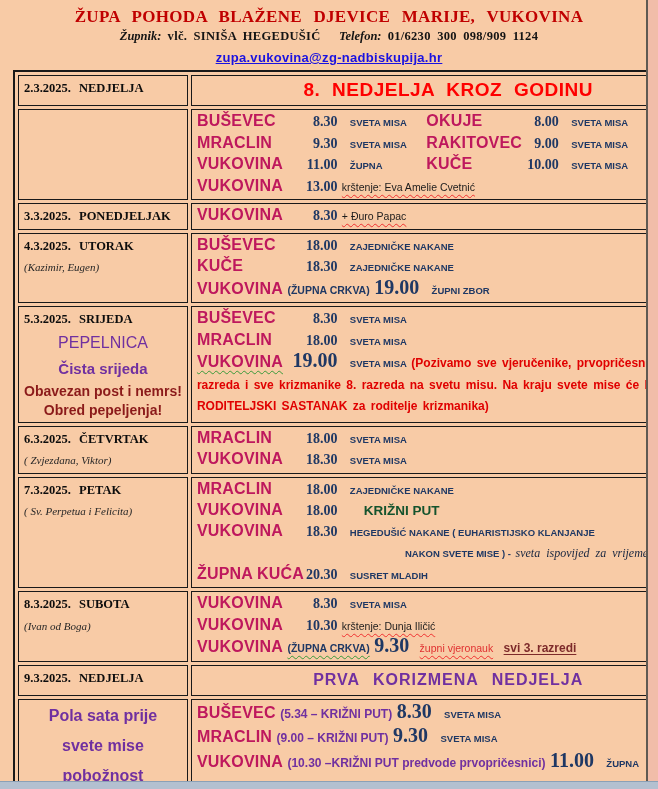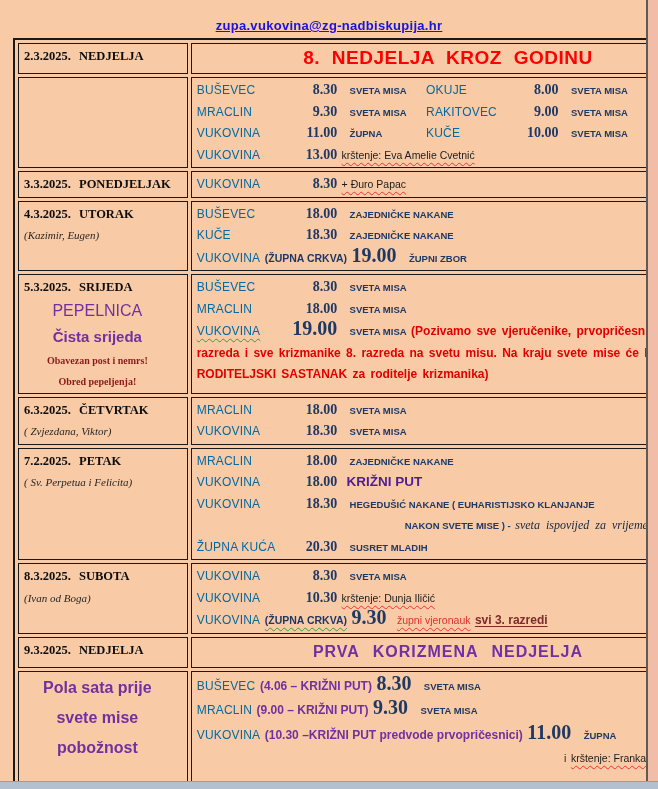--- a/index.html
+++ b/index.html
@@ -3,72 +3,79 @@
 <meta charset="utf-8">
 <style>
   html,body{margin:0;padding:0}
   body{width:658px;height:789px;background:#f8cba6;font-family:"Liberation Sans",sans-serif;position:relative;overflow:hidden}
   .page{position:absolute;inset:0}
   
   .title{text-align:center;padding-top:7px;font-family:"Liberation Serif",serif;font-weight:bold;font-size:17px;color:#c00000;word-spacing:7px;letter-spacing:.3px}
   .sub{text-align:center;font-family:"Liberation Serif",serif;font-size:12.5px;color:#141414;margin-top:2px;word-spacing:3px}
   .sub .bi{font-style:italic;font-weight:bold}
   .sub .b{font-weight:bold;letter-spacing:.3px}
-  .email-line{text-align:center;margin-top:16px}
+  .email-line{text-align:center;margin-top:4px}
   .email-line a{color:#1a12e0;font-weight:bold;font-size:13px;text-decoration:underline;letter-spacing:.3px}
   
   table.sched{border-collapse:separate;border-spacing:3px;margin:4px 0 0 13px;width:633px;border:2px solid #191919}
-  td{border:1.4px solid #191919;vertical-align:top;padding:1px 16px 2px 5px}
+  td{border:1.4px solid #191919;vertical-align:top;padding:1px 5px 2px 5px}
   td.l{width:146px}
   td.r{}
   .line{line-height:19.5px;white-space:nowrap}
   .lh21 .line{line-height:21.5px}
   .ctr{text-align:center}
   .rightal{text-align:right;padding-right:4px}
   .ind{margin-left:200px}
   .just{word-spacing:6px}
   
   .date{font-family:"Liberation Serif",serif;font-weight:bold;font-size:12.5px;color:#0d0d0d;word-spacing:5px}
   .saint{font-family:"Liberation Serif",serif;font-style:italic;font-size:11px;color:#262626}
   .h-red{font-weight:bold;font-size:19px;color:#fe0000;word-spacing:6px;letter-spacing:.5px;line-height:26px}
   .h-pur{font-weight:bold;font-size:16px;color:#7030a0;word-spacing:8px;letter-spacing:1px;line-height:26px}
-  .place{font-weight:normal;font-size:12px;color:#0369a1;letter-spacing:.2px}
+  .place{font-weight:bold;font-size:16px;color:#be185d;letter-spacing:.2px}
   .w84{display:inline-block;width:84px}
   .w52{display:inline-block;width:52px;text-align:right}
   .w44{display:inline-block;width:44px;text-align:right}
   .wl{display:inline-block;width:72px}
   .time{font-family:"Liberation Serif",serif;font-weight:bold;font-size:14px;color:#1f3864;text-underline-offset:2px}
   .t15{font-size:20px}
   .nu{text-decoration:none}
   .lbl{font-weight:bold;font-size:9.5px;color:#1f3864;margin-left:8px}
   .paren{font-weight:bold;font-size:10.5px;color:#1f3864}
-  .pbig{font-weight:bold;font-size:13.5px;color:#4c1d95;margin-left:5px}
+  .pbig{font-weight:bold;font-size:13.5px;color:#14532d;margin-left:22px}
   .purple{font-weight:bold;font-size:12px;color:#7030a0}
   .note{font-size:10.5px;color:#1c1c1c;}
   .rnote{font-size:10.5px;color:#e03030;margin-left:6px}
   .sq{text-decoration:underline;text-decoration-style:wavy;text-decoration-color:#f03030;text-decoration-thickness:1px;text-underline-offset:3px}
   .sqg{text-decoration:underline;text-decoration-style:wavy;text-decoration-color:#3a9a3a;text-decoration-thickness:1px;text-underline-offset:3px}
   .red{font-weight:bold;font-size:12px;color:#e00000;word-spacing:2px}
-  .maroon{font-weight:bold;font-size:12px;color:#7d2a2a;text-decoration:underline;text-underline-offset:2px;}
+  .maroon{font-weight:bold;font-size:12px;color:#7d2a2a;text-decoration:underline;text-underline-offset:2px;margin-left:6px}
   .ital{font-family:"Liberation Serif",serif;font-style:italic;font-size:12px;color:#17253f;word-spacing:3px}
   .pp1{font-weight:normal;font-size:16px;color:#7030a0;line-height:26px}
   .pp2{font-weight:bold;font-size:15px;color:#7030a0;line-height:25px}
-  .mser{font-family:Liberation Serif, serif;font-weight:bold;font-size:10px;color:#8b1a1a;line-height:18px}
+  .mser{font-family:Liberation Sans, sans-serif;font-weight:bold;font-size:14px;color:#8b1a1a;line-height:18px}
   .ppL{font-weight:bold;font-size:16px;color:#7030a0;line-height:30px}
   .ppL-line{line-height:30px}
   
   .right-band{position:absolute;top:0;right:0;width:10px;height:100%;background:#f1bda9;border-left:2px solid #5f5a52}
   .bottom-band{position:absolute;bottom:0;left:0;width:100%;height:7px;background:#b3c0d0;border-top:1px solid #8ba0b6}
 </style>
 </head>
 <body>
 
 <div class="page">
 
+  <div class="title">ŽUPA POHODA BLAŽENE DJEVICE MARIJE, VUKOVINA</div>
 
+  <div class="sub">
+    <span class="bi">Župnik:</span>
+    <span class="b">vlč. SINIŠA HEGEDUŠIĆ</span>&nbsp;&nbsp;
+    <span class="bi">Telefon:</span>
+    <span class="b">01/6230 300 098/909 1124</span>
+  </div>
 
   <div class="email-line">
     <a href="#">zupa.vukovina@zg-nadbiskupija.hr</a>
   </div>
 
   <table class="sched">
     <tbody id="sched-body">
         <tr>
           <td class="l" style="height: 20px;">
             <div class="line "><span class="date">2.3.2025.  NEDJELJA</span></div>
@@ -126,21 +133,21 @@
             <div class="line "><span class="date">6.3.2025.  ČETVRTAK</span></div>
             <div class="line "><span class="saint">( Zvjezdana, Viktor)</span></div>
           </td>
           <td class="r ">
             <div class="line "><span class="place w84">MRACLIN</span> <span class="time w52">18.00</span> <span class="lbl">SVETA MISA</span></div>
             <div class="line "><span class="place w84">VUKOVINA</span> <span class="time w52">18.30</span> <span class="lbl">SVETA MISA</span></div>
           </td>
         </tr>
         <tr>
           <td class="l" style="height: 78px;">
-            <div class="line "><span class="date">7.2.2025.  PETAK</span></div>
+            <div class="line "><span class="date">7.3.2025.  PETAK</span></div>
             <div class="line "><span class="saint">( Sv. Perpetua i Felicita)</span></div>
           </td>
           <td class="r ">
             <div class="line "><span class="place w84">MRACLIN</span> <span class="time w52">18.00</span> <span class="lbl">ZAJEDNIČKE  NAKANE</span></div>
             <div class="line "><span class="place w84">VUKOVINA</span> <span class="time w52">18.00</span> <span class="pbig">KRIŽNI PUT</span></div>
             <div class="line "><span class="place w84">VUKOVINA</span> <span class="time w52">18.30</span> <span class="lbl">HEGEDUŠIĆ NAKANE ( EUHARISTIJSKO  KLANJANJE</span></div>
             <div class="line ind"><span class="lbl">NAKON SVETE  MISE ) -</span> <span class="ital">sveta ispovijed  za vrijeme  klanjanja</span></div>
             <div class="line "><span class="place w84">ŽUPNA KUĆA</span> <span class="time w52">20.30</span> <span class="lbl">SUSRET  MLADIH</span></div>
           </td>
         </tr>
@@ -164,21 +171,21 @@
           </td>
         </tr>
         <tr>
           <td class="l" style="height: 122px;">
             <div class="line ctr ppL-line"><span class="ppL">Pola sata prije</span></div>
             <div class="line ctr ppL-line"><span class="ppL">svete mise</span></div>
             <div class="line ctr ppL-line"><span class="ppL">pobožnost</span></div>
             <div class="line ctr ppL-line"></div>
           </td>
           <td class="r lh21">
-            <div class="line "><span class="place">BUŠEVEC</span> <span class="purple">(4.06 – KRIŽNI PUT)</span> <span class="time t15">8.30</span> <span class="lbl">SVETA MISA</span></div>
+            <div class="line "><span class="place">BUŠEVEC</span> <span class="purple">(5.34 – KRIŽNI PUT)</span> <span class="time t15">8.30</span> <span class="lbl">SVETA MISA</span></div>
             <div class="line "><span class="place">MRACLIN</span> <span class="purple">(9.00 – KRIŽNI PUT)</span> <span class="time t15">9.30</span> <span class="lbl">SVETA  MISA</span></div>
             <div class="line "><span class="place">VUKOVINA</span> <span class="purple">(10.30 –KRIŽNI PUT predvode prvopričesnici)</span> <span class="time t15">11.00</span> <span class="lbl">ŽUPNA</span></div>
             <div class="line rightal"><span class="note">i</span> <span class="note sq">krštenje:  Franka  Galeković</span></div>
           </td>
         </tr>
       </tbody>
   </table>
 
   <div class="right-band"></div>
   <div class="bottom-band"></div>

